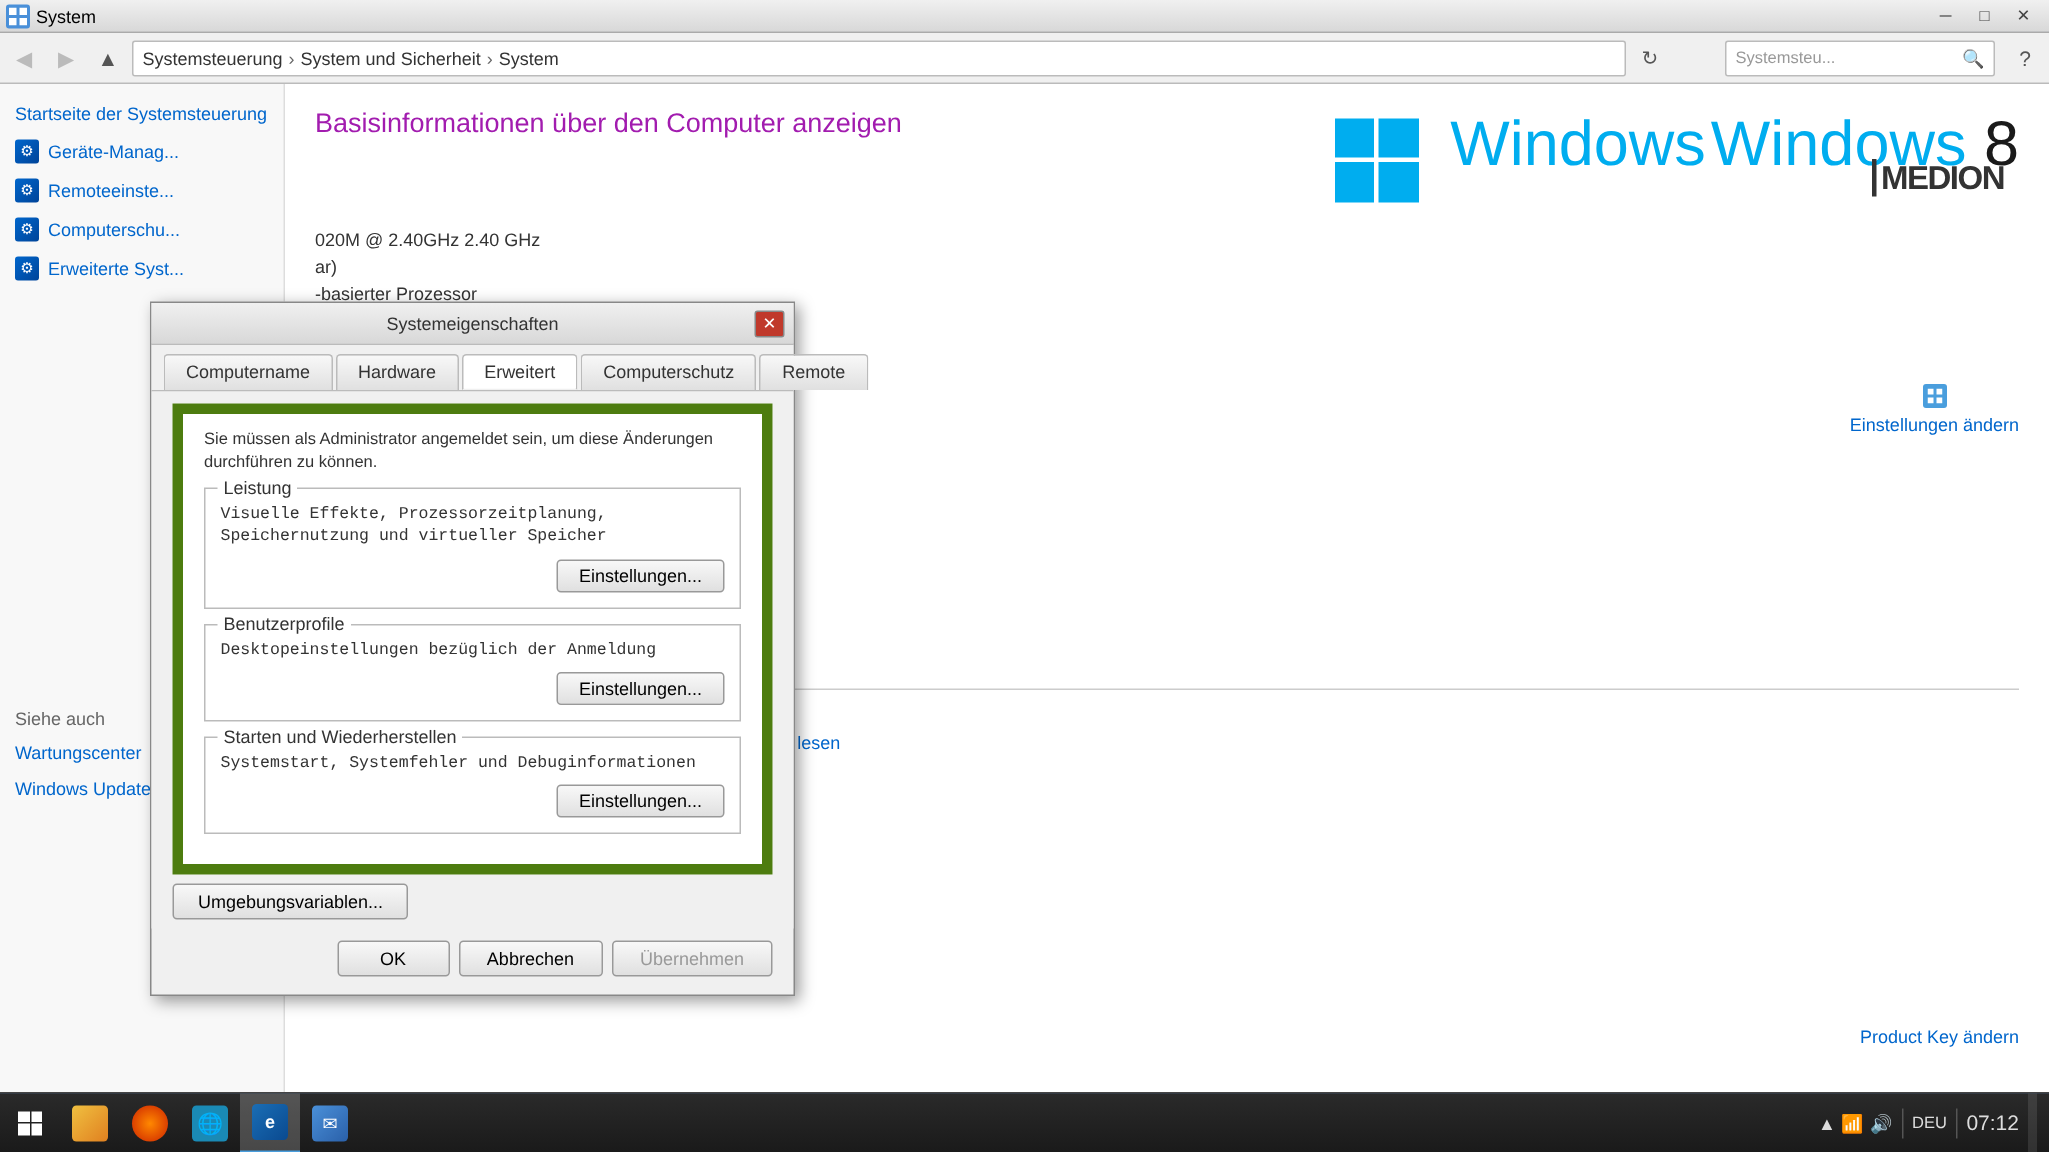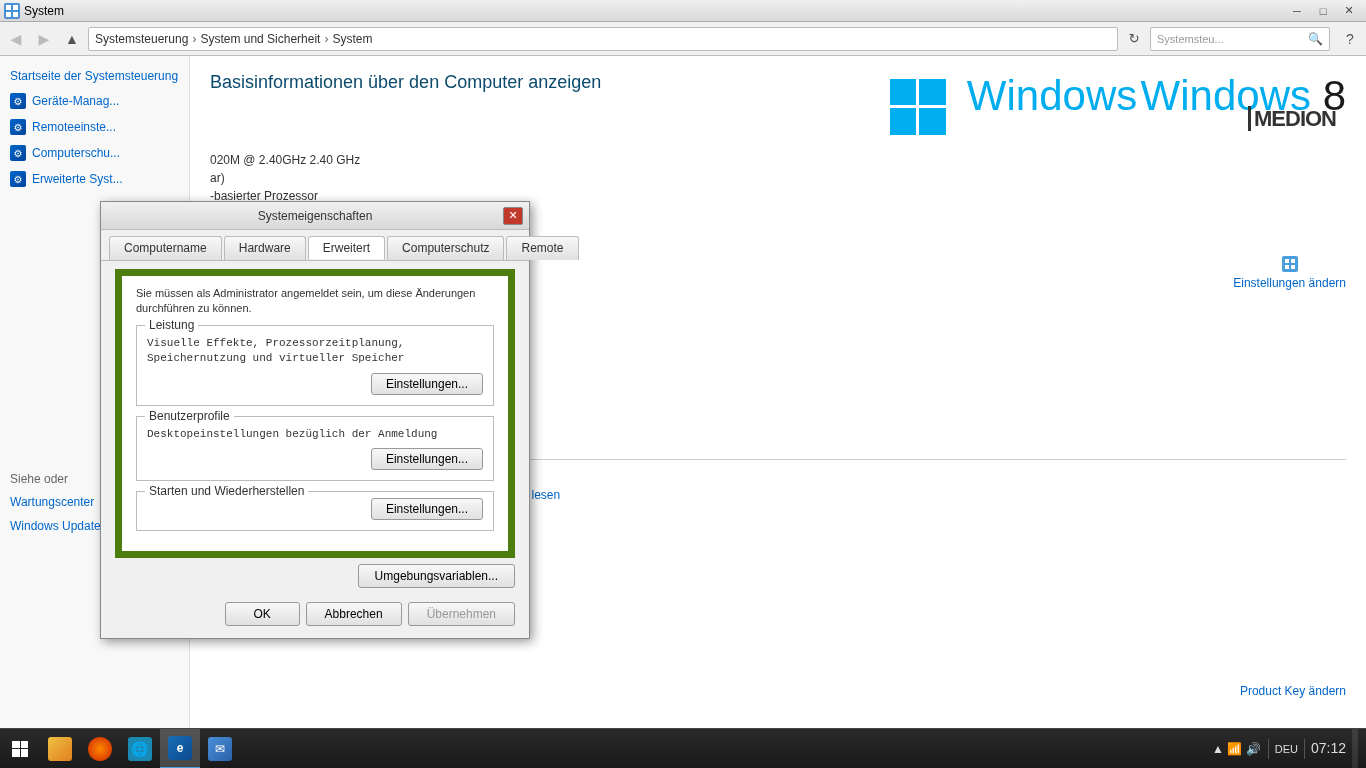--- a/index.html
+++ b/index.html
@@ -32,21 +32,21 @@
       display: flex; align-items: center; padding: 0 4px; gap: 4px;
     }
     .nav-btn { width: 24px; height: 24px; border: 1px solid transparent; background: transparent; cursor: pointer; border-radius: 3px; display: flex; align-items: center; justify-content: center; font-size: 14px; color: #555; }
     .nav-btn.disabled { color: #bbb; cursor: default; }
     .address-path {
       flex: 1; height: 24px; border: 1px solid #bbb; background: white;
       display: flex; align-items: center; padding: 0 6px; font-size: 12px; color: #333;
       border-radius: 2px;
     }
     .address-sep { color: #666; margin: 0 4px; }
-    .search-box { width: 180px; height: 24px; border: 1px solid #bbb; background: white; display: flex; align-items: center; padding: 0 6px; font-size: 12px; color: #999; border-radius: 2px; }
+    .search-box { width: 180px; height: 24px; border: 1px solid #bbb; background: white; display: flex; align-items: center; padding: 0 6px; font-size: 12px; color: #999; border-radius: 2px; margin-left: 34px; }
     .refresh-btn { width: 24px; height: 24px; border: 1px solid transparent; background: transparent; cursor: pointer; border-radius: 3px; display: flex; align-items: center; justify-content: center; color: #555; }
 
     
     .content-area {
       position: absolute; top: 56px; left: 0; right: 0; bottom: 40px;
       background: white;
       display: flex;
     }
 
     
@@ -57,21 +57,21 @@
       font-size: 12px;
     }
     .sidebar-link { display: flex; align-items: center; gap: 6px; padding: 5px 10px; color: #0066cc; cursor: pointer; text-decoration: none; }
     .sidebar-icon { width: 16px; height: 16px; flex-shrink: 0; }
     .shield-icon { background: linear-gradient(135deg, #0066cc, #004499); border-radius: 2px; display: flex; align-items: center; justify-content: center; color: white; font-size: 10px; }
 
     
     .main-content {
       flex: 1; padding: 16px 20px; overflow-y: auto; position: relative;
     }
-    .page-title { font-size: 18px; color: #0c4a6e; margin-bottom: 12px; font-weight: normal; }
+    .page-title { font-size: 18px; color: #a21caf; margin-bottom: 12px; font-weight: normal; }
 
     
     .activation-section { border-top: 1px solid #ccc; margin-top: 10px; padding-top: 10px; }
     .link-text { color: #0066cc; cursor: pointer; text-decoration: none; }
     .siehe-auch-title { font-size: 12px; color: #666; margin-bottom: 4px; }
 
     
     .dialog-overlay {
       position: absolute; top: 56px; left: 0; right: 0; bottom: 40px;
       pointer-events: none;
@@ -260,21 +260,21 @@
     <div class="sidebar-link">
       <div class="sidebar-icon shield-icon">⚙</div>
       <span>Computerschu...</span>
     </div>
     <div class="sidebar-link">
       <div class="sidebar-icon shield-icon">⚙</div>
       <span>Erweiterte Syst...</span>
     </div>
 
     <div style="margin-top: 280px; padding: 0 10px;">
-      <div class="siehe-auch-title">Siehe oder</div>
+      <div class="siehe-auch-title">Siehe auch</div>
       <div class="sidebar-link" style="padding-left:0;">
         <span>Wartungscenter</span>
       </div>
       <div class="sidebar-link" style="padding-left:0;">
         <span>Windows Update</span>
       </div>
     </div>
   </div>
 
   <div class="main-content" style="position:relative;">
@@ -382,25 +382,26 @@
         </div>
 
         <div class="group-box">
           <span class="group-box-title">Benutzerprofile</span>
           <div class="group-box-text">Desktopeinstellungen bezüglich der Anmeldung</div>
           <button class="einstellungen-btn">Einstellungen...</button>
         </div>
 
         <div class="group-box">
           <span class="group-box-title">Starten und Wiederherstellen</span>
+          <div class="group-box-text">Systemstart, Systemfehler und Debuginformationen</div>
           <button class="einstellungen-btn">Einstellungen...</button>
         </div>
       </div>
 
-      <div style="padding: 6px 6px; display:flex; justify-content:flex-end;">
+      <div style="padding: 6px 6px; display:flex; ">
         <button class="umgebung-btn">Umgebungsvariablen...</button>
       </div>
     </div>
 
     <div class="dialog-ok-cancel">
       <button class="ok-btn">OK</button>
       <button class="cancel-btn">Abbrechen</button>
       <button class="ubernehmen-btn">Übernehmen</button>
     </div>
   </div>

